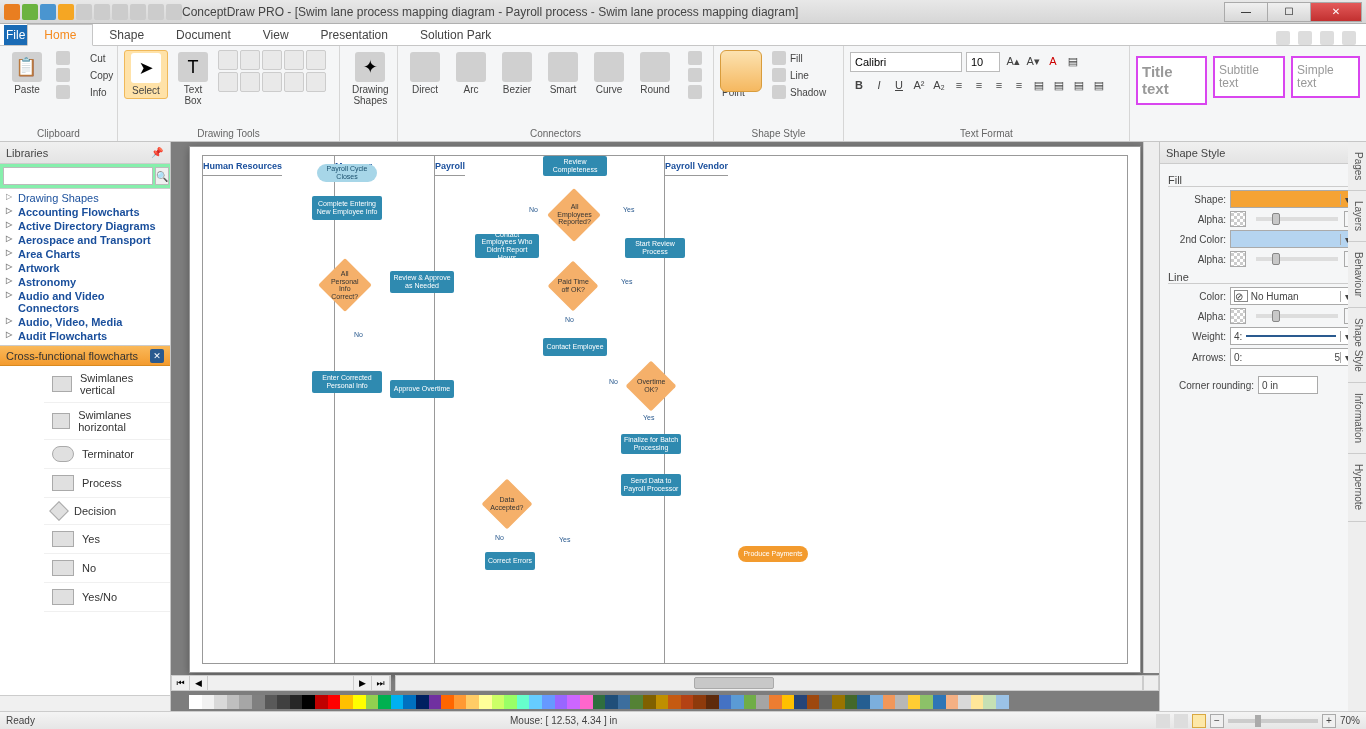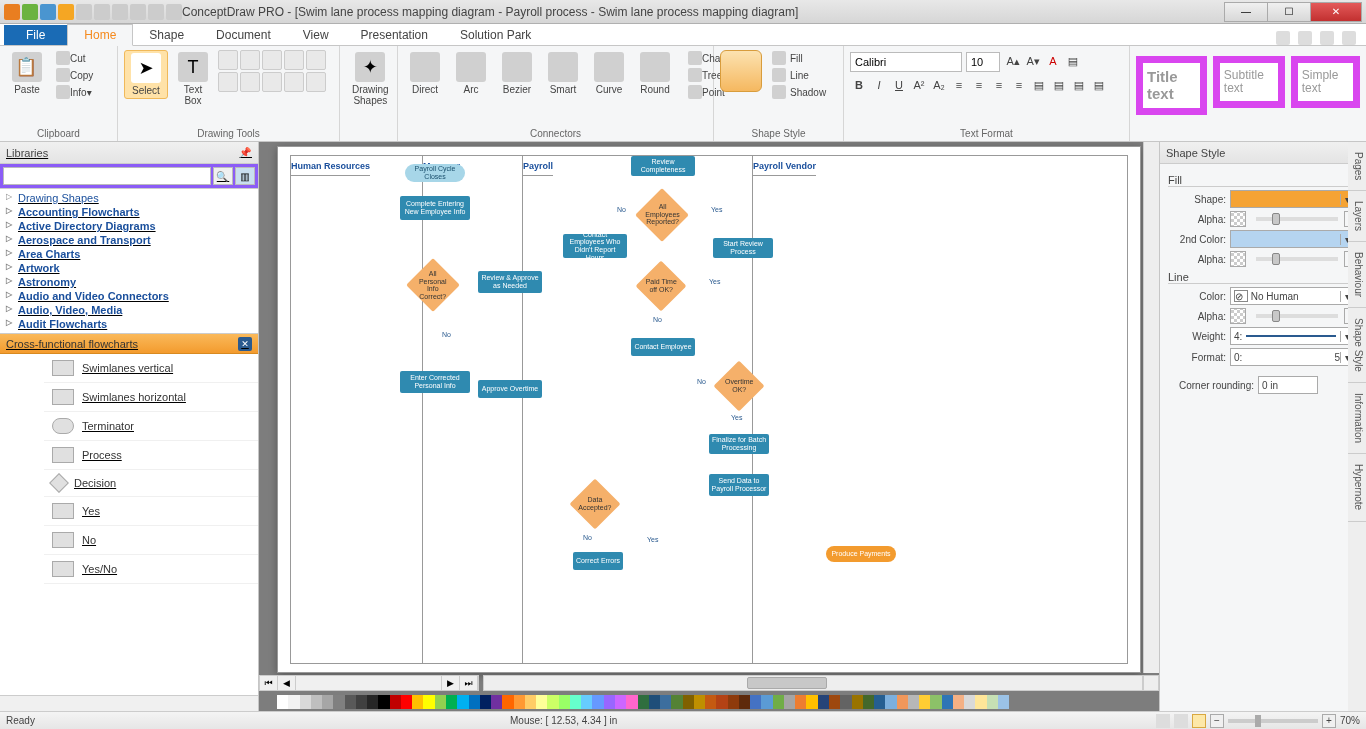--- a/index.html
+++ b/index.html
@@ -14,51 +14,51 @@
 .titlebar .qicon.o3 { background: #4a95d0; }
 .titlebar .qicon.o4 { background: #f5a623; }
 .titlebar .title-text { flex: 1; color: #444; font-size: 12px; }
 .titlebar .win-controls { display: flex; }
 .titlebar .win-btn { width: 44px; height: 20px; display: flex; align-items: center; justify-content: center; background: linear-gradient(#f0f0f0,#d8d8d8); border: 1px solid #aaa; margin-left: -1px; font-size: 10px; }
 .titlebar .win-btn.close { background: linear-gradient(#e35a5a,#c23030); color: #fff; width: 52px; }
 
 
 .ribbon-tabs { height: 22px; background: #fff; display: flex; align-items: flex-end; border-bottom: 1px solid #c6c6c6; padding-left: 4px; }
 .ribbon-tab { padding: 3px 16px; font-size: 12px; color: #444; cursor: pointer; }
-.ribbon-tab.file { background: #1a6bb5; color: #fff; border-radius: 0; padding: 3px 22px; }
+.ribbon-tab.file { background: #1a6bb5; color: #fff; border-radius: 0; padding: 3px 2px; }
 .ribbon-tab.active { background: #f5f6f7; border: 1px solid #c6c6c6; border-bottom: 1px solid #f5f6f7; margin-bottom: -1px; color: #f58a1e; }
 .ribbon-right { margin-left: auto; display: flex; gap: 8px; padding-right: 10px; align-items: center; }
 .ribbon-right span { width: 14px; height: 14px; background: #ddd; border-radius: 2px; display:inline-block; }
 
 
 .ribbon { height: 96px; background: #f5f6f7; border-bottom: 1px solid #c6c6c6; display: flex; }
 .ribbon-group { border-right: 1px solid #d6d6d6; padding: 4px 6px 2px 6px; display: flex; flex-direction: column; position: relative; }
 .ribbon-group .group-body { display: flex; flex: 1; gap: 4px; align-items: flex-start; }
 .ribbon-group .group-label { text-align: center; font-size: 10px; color: #666; padding-top: 2px; }
 .big-btn { display: flex; flex-direction: column; align-items: center; justify-content: center; padding: 2px 6px; cursor: pointer; border-radius: 3px; }
 .big-btn.selected { background: #ffe2a8; border: 1px solid #f0b95a; }
 .big-btn .bicon { width: 30px; height: 30px; background: #d0d0d0; border-radius: 3px; margin-bottom: 2px; display:flex; align-items:center; justify-content:center; font-size:18px; }
 .big-btn .blabel { font-size: 10px; color: #444; text-align:center; line-height:1.1; }
 .small-btns { display:flex; flex-direction:column; gap:1px; }
-.small-btn { display:flex; align-items:center; gap:0; padding: 1px 4px; font-size: 10px; color:#444; cursor:pointer; }
+.small-btn { display:flex; align-items:center; gap:20px; padding: 1px 4px; font-size: 10px; color:#444; cursor:pointer; }
 .small-btn .sicon { width:14px; height:14px; background:#d0d0d0; border-radius:2px; }
 .mini-grid { display:grid; grid-template-columns: repeat(5, 20px); grid-template-rows: repeat(2, 20px); gap:2px; }
 .mini-grid .m { width:20px; height:20px; background:#e9e9e9; border:1px solid #ccc; border-radius:2px; }
 .shape-style-btn { width:42px; height:42px; background:linear-gradient(#fce2b0,#f5b860); border:1px solid #d89c3c; border-radius:6px; }
 .ss-row { display:flex; align-items:center; gap:4px; font-size:10px; color:#444; padding:1px 2px; }
 .ss-row .sicon { width:14px; height:14px; background:#d0d0d0; border-radius:2px; }
 .font-combo { height:20px; border:1px solid #bbb; background:#fff; font-size:11px; padding:0 4px;}
 .fmt-row { display:flex; gap:2px; }
 .fmt-btn { width:18px; height:18px; border:1px solid transparent; display:flex; align-items:center; justify-content:center; font-size:11px; color:#444; cursor:pointer; }
-.textstyle-box { border:7px solid #d946ef; padding:6px 4px; display:flex; flex-direction:column; color:#999; font-size:12px; line-height:1.1; background:#fff; }
+.textstyle-box { border:2px solid #d946ef; padding:6px 4px; display:flex; flex-direction:column; color:#999; font-size:12px; line-height:1.1; background:#fff; }
 .textstyle-box .t1 { font-size:15px; font-weight:bold; }
 
 
 .main { position: absolute; top: 142px; bottom: 18px; left:0; right:0; display:flex; }
-.left-panel { width: 259px; border-right: 1px solid #c6c6c6; display:flex; flex-direction:column; background:#8b5cf6;text-decoration:underline; }
+.left-panel { width: 171px; border-right: 1px solid #c6c6c6; display:flex; flex-direction:column; background:#86efac; }
 .panel-header { height: 22px; background: linear-gradient(#f0f0f0,#e4e4e4); border-bottom:1px solid #ccc; display:flex; align-items:center; padding:0 6px; font-size:11px; color:#444; }
 .panel-header .pin { margin-left:auto; font-size:10px; color:#888; }
 .lib-search { display:flex; padding:3px; gap:2px; border-bottom:1px solid #ccc; }
 .lib-search input { flex:1; border:1px solid #bbb; height:18px; padding:0 3px; font-size:11px; }
 .lib-search .sbtn { width:20px; height:18px; border:1px solid #bbb; background:#f0f0f0; display:flex; align-items:center; justify-content:center; font-size:10px; }
 .lib-tree { flex:0 0 auto; max-height:180px; overflow:hidden; background:#fff; border-bottom:1px solid #ccc; padding:2px 0; }
 .lib-tree .node { padding: 1px 6px 1px 18px; font-size: 11px; color:#1a4f9c; cursor:pointer; position:relative; }
 .lib-tree .node.bold { font-weight:bold; }
 .lib-tree .node::before { content:"▷"; position:absolute; left:6px; font-size:8px; color:#888; }
 .lib-active { background: linear-gradient(#fab95a,#f39b2e); height:20px; display:flex; align-items:center; padding:0 6px; font-size:11px; color:#333; border-bottom:1px solid #d88a20; }
@@ -620,21 +620,21 @@
         </div>
       <div class="rp-row">
           <div class="lbl">Weight:</div>
           <div class="ctl">
             <span>4:</span>
             <div style="flex:1;height:2px;background:#2a5a8f;margin:0 4px"></div>
             <span class="dd">▾</span>
           </div>
         </div>
       <div class="rp-row">
-          <div class="lbl">Format:</div>
+          <div class="lbl">Arrows:</div>
           <div class="ctl">
             <span>0:</span>
             <div style="flex:1"></div>
             <span>5</span>
             <span class="dd">▾</span>
           </div>
         </div>
       <div class="rp-row" style="margin-top:10px">
           <div class="lbl" style="width:90px">Corner rounding:</div>
           <div class="ctl" style="flex:0 0 60px">

